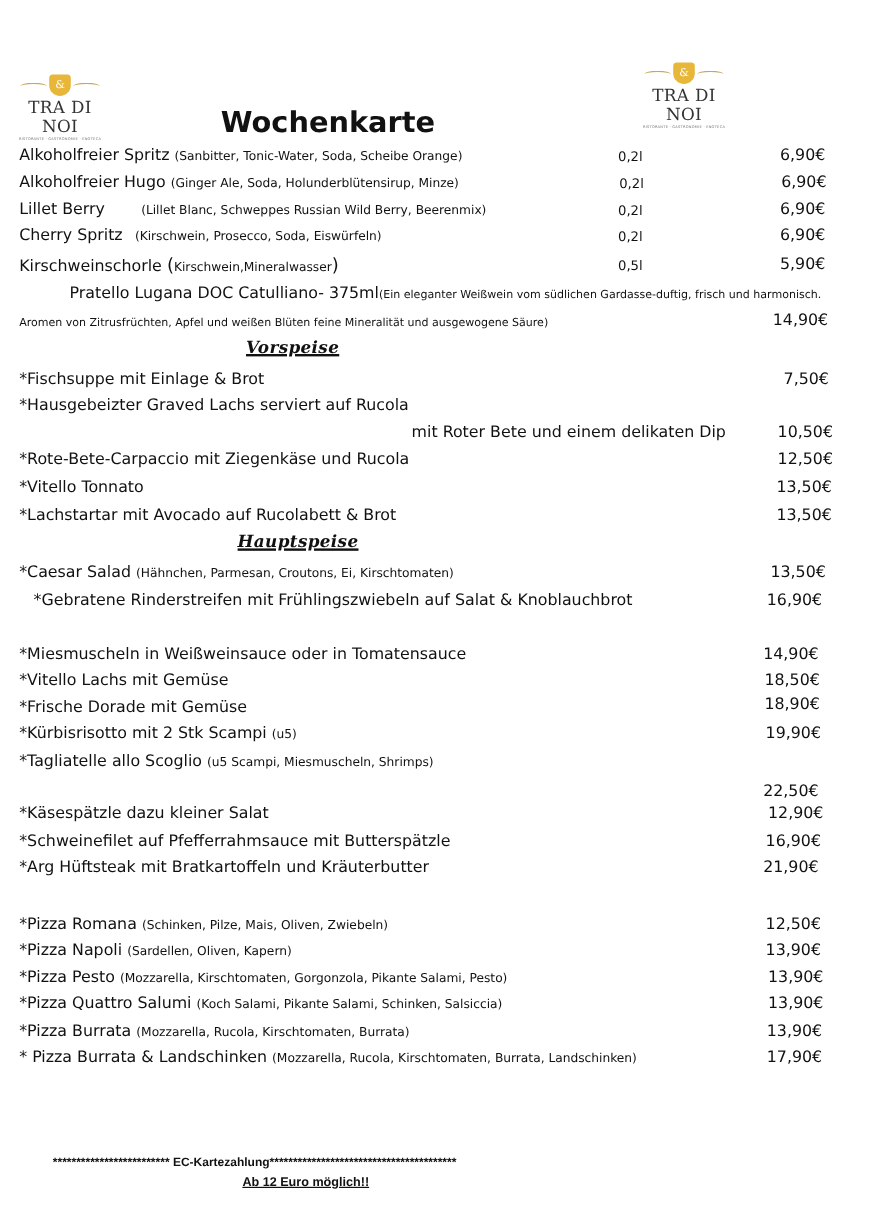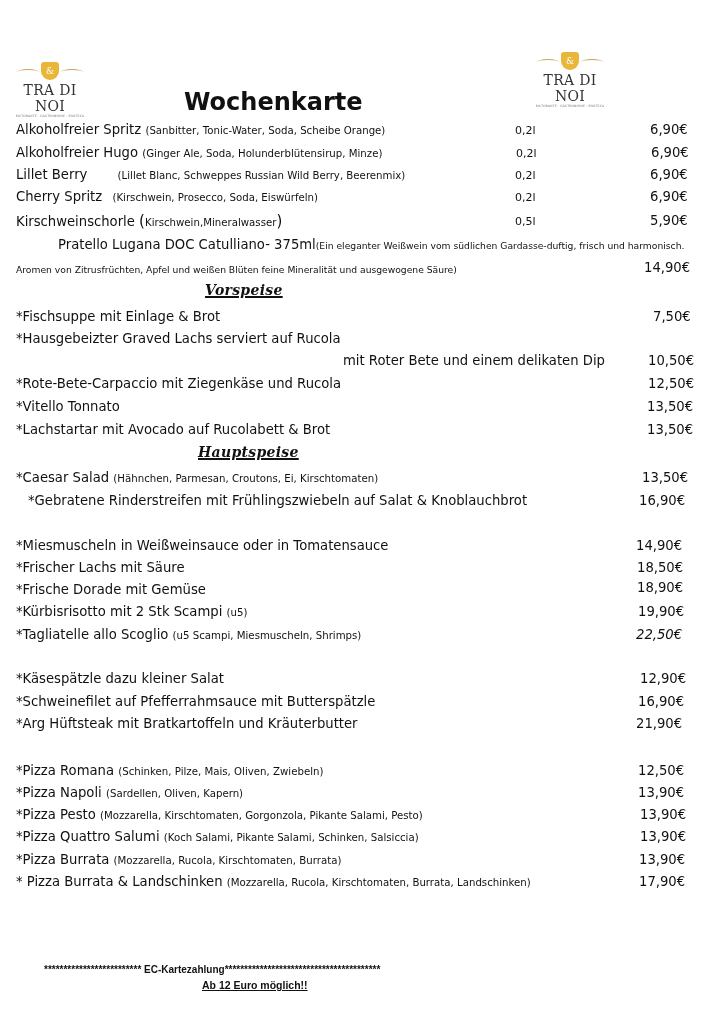--- a/index.html
+++ b/index.html
@@ -135,31 +135,31 @@
 <div>
   <div class="abs row" style="left:16px; top:470px;"><span>*Caesar Salad</span> <span class="small">(Hähnchen, Parmesan, Croutons, Ei, Kirschtomaten)</span></div>
   <div class="abs price" style="left:642px; top:470px;">13,50€</div>
 
   <div class="abs row" style="left:28px; top:493px;"><span>*Gebratene Rinderstreifen mit Frühlingszwiebeln auf Salat &amp; Knoblauchbrot</span></div>
   <div class="abs price" style="left:639px; top:493px;">16,90€</div>
 
   <div class="abs row" style="left:16px; top:538px;"><span>*Miesmuscheln in Weißweinsauce oder in Tomatensauce</span></div>
   <div class="abs price" style="left:636px; top:538px;">14,90€</div>
 
-  <div class="abs row" style="left:16px; top:560px;"><span>*Frischer Lachs mit Säure</span></div>
+  <div class="abs row" style="left:16px; top:560px;"><span>*Vitello Lachs mit Gemüse</span></div>
   <div class="abs price" style="left:637px; top:560px;">18,50€</div>
 
   <div class="abs row" style="left:16px; top:582px;"><span>*Frische Dorade mit Gemüse</span></div>
   <div class="abs price" style="left:637px; top:580px;">18,90€</div>
 
   <div class="abs row" style="left:16px; top:604px;"><span>*Kürbisrisotto mit 2 Stk Scampi</span> <span class="small">(u5)</span></div>
   <div class="abs price" style="left:638px; top:604px;">19,90€</div>
 
   <div class="abs row" style="left:16px; top:627px;"><span>*Tagliatelle allo Scoglio</span> <span class="small">(u5 Scampi, Miesmuscheln, Shrimps)</span></div>
-  <div class="abs price" style="left:636px; top:627px;font-style:italic;">22,50€</div>
+  <div class="abs price" style="left:636px; top:652px;">22,50€</div>
 
   <div class="abs row" style="left:16px; top:671px;"><span>*Käsespätzle dazu kleiner Salat</span></div>
   <div class="abs price" style="left:640px; top:671px;">12,90€</div>
 
   <div class="abs row" style="left:16px; top:694px;"><span>*Schweinefilet auf Pfefferrahmsauce mit Butterspätzle</span></div>
   <div class="abs price" style="left:638px; top:694px;">16,90€</div>
 
   <div class="abs row" style="left:16px; top:716px;"><span>*Arg Hüftsteak mit Bratkartoffeln und Kräuterbutter</span></div>
   <div class="abs price" style="left:636px; top:716px;">21,90€</div>
 

